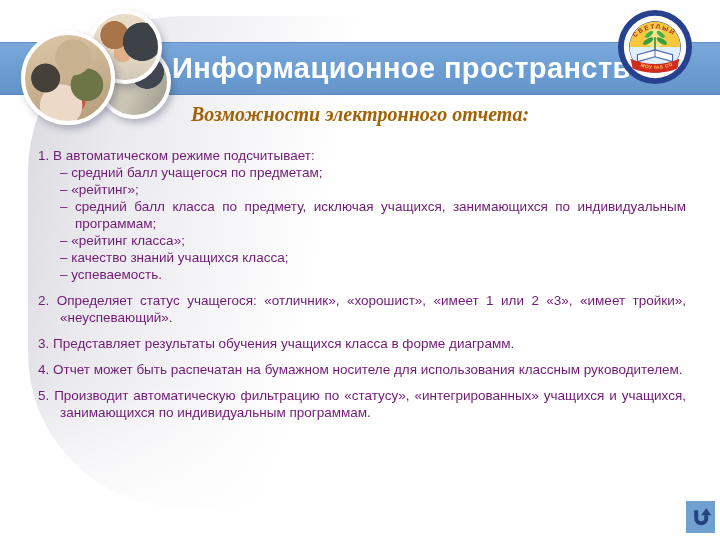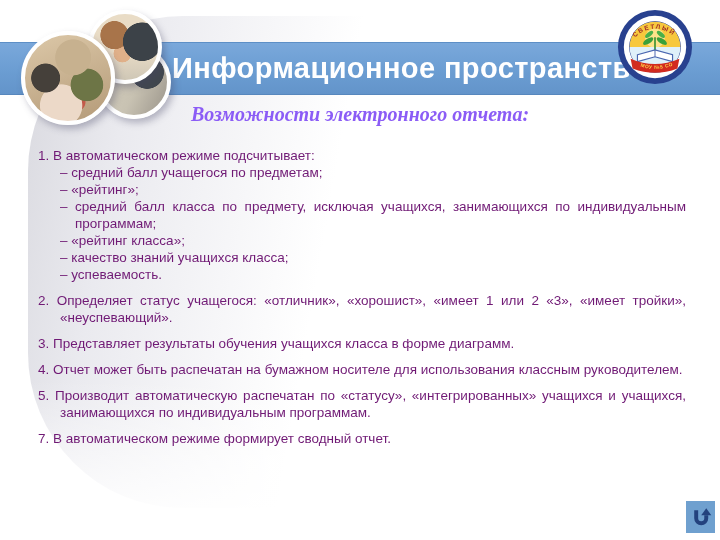--- a/index.html
+++ b/index.html
@@ -41,21 +41,21 @@
           radial-gradient(circle at 42% 82%,#ecd9c8 0 24%,rgba(0,0,0,0) 25%),
           radial-gradient(circle at 60% 78%,#c25a4a 0 10%,rgba(0,0,0,0) 11%),
           linear-gradient(160deg,#dcc8a8 0%,#b49a78 100%);}
 
   
   .logo{position:absolute;right:26px;top:8px;width:78px;height:78px;z-index:5;}
 
   
   .subtitle{position:absolute;left:0;top:103px;width:720px;z-index:2;text-align:center;
             font-family:"Liberation Serif",serif;font-style:italic;font-weight:bold;
-            font-size:20px;color:#8b5cf6;}
+            font-size:20px;color:#a16207;}
 
   
   .content{position:absolute;left:38px;right:34px;top:147px;z-index:2;
            font-size:13.5px;line-height:17px;color:#701a75;}
   .item{text-align:justify;padding-left:22px;text-indent:-22px;margin:0 0 9px 0;}
   .item .num{white-space:pre;}
   .sub{padding-left:15px;text-indent:-15px;text-align:justify;}
 
   
   .footer-url{position:absolute;right:40px;bottom:16px;z-index:2;font-size:10.5px;
@@ -107,22 +107,21 @@
     </text>
   </svg>
 
   <div class="subtitle">Возможности электронного отчета:</div>
 
   <div class="content">
       <div class="item"><span class="num">1. </span><span>В автоматическом режиме подсчитывает:</span><div class="sub">– средний балл учащегося по предметам;</div><div class="sub">– «рейтинг»;</div><div class="sub">– средний балл класса по предмету, исключая учащихся, занимающихся по индивидуальным программам;</div><div class="sub">– «рейтинг класса»;</div><div class="sub">– качество знаний учащихся класса;</div><div class="sub">– успеваемость.</div></div>
       <div class="item"><span class="num">2. </span><span>Определяет статус учащегося: «отличник», «хорошист», «имеет 1 или 2 «3», «имеет тройки», «неуспевающий».</span></div>
       <div class="item"><span class="num">3. </span><span>Представляет результаты обучения учащихся класса в форме диаграмм.</span></div>
       <div class="item"><span class="num">4. </span><span>Отчет может быть распечатан на бумажном носителе для использования классным руководителем.</span></div>
-      <div class="item"><span class="num">5. </span><span>Производит автоматическую распечатан по «статусу», «интегрированных» учащихся и учащихся, занимающихся по индивидуальным программам.</span></div>
-      <div class="item"><span class="num">7. </span><span>В автоматическом режиме формирует сводный отчет.</span></div>
+      <div class="item"><span class="num">5. </span><span>Производит автоматическую фильтрацию по «статусу», «интегрированных» учащихся и учащихся, занимающихся по индивидуальным программам.</span></div>
     </div>
 
 
   <button class="return-btn">
     <svg width="23" height="25" viewBox="0 0 32 34">
       <path d="M10 7 V18 a7 7 0 0 0 14 0 V14" fill="none" stroke="#23427e" stroke-width="5.5"></path>
       <polygon points="17,14 31,14 24,4" fill="#23427e"></polygon>
     </svg>
   </button>
 

